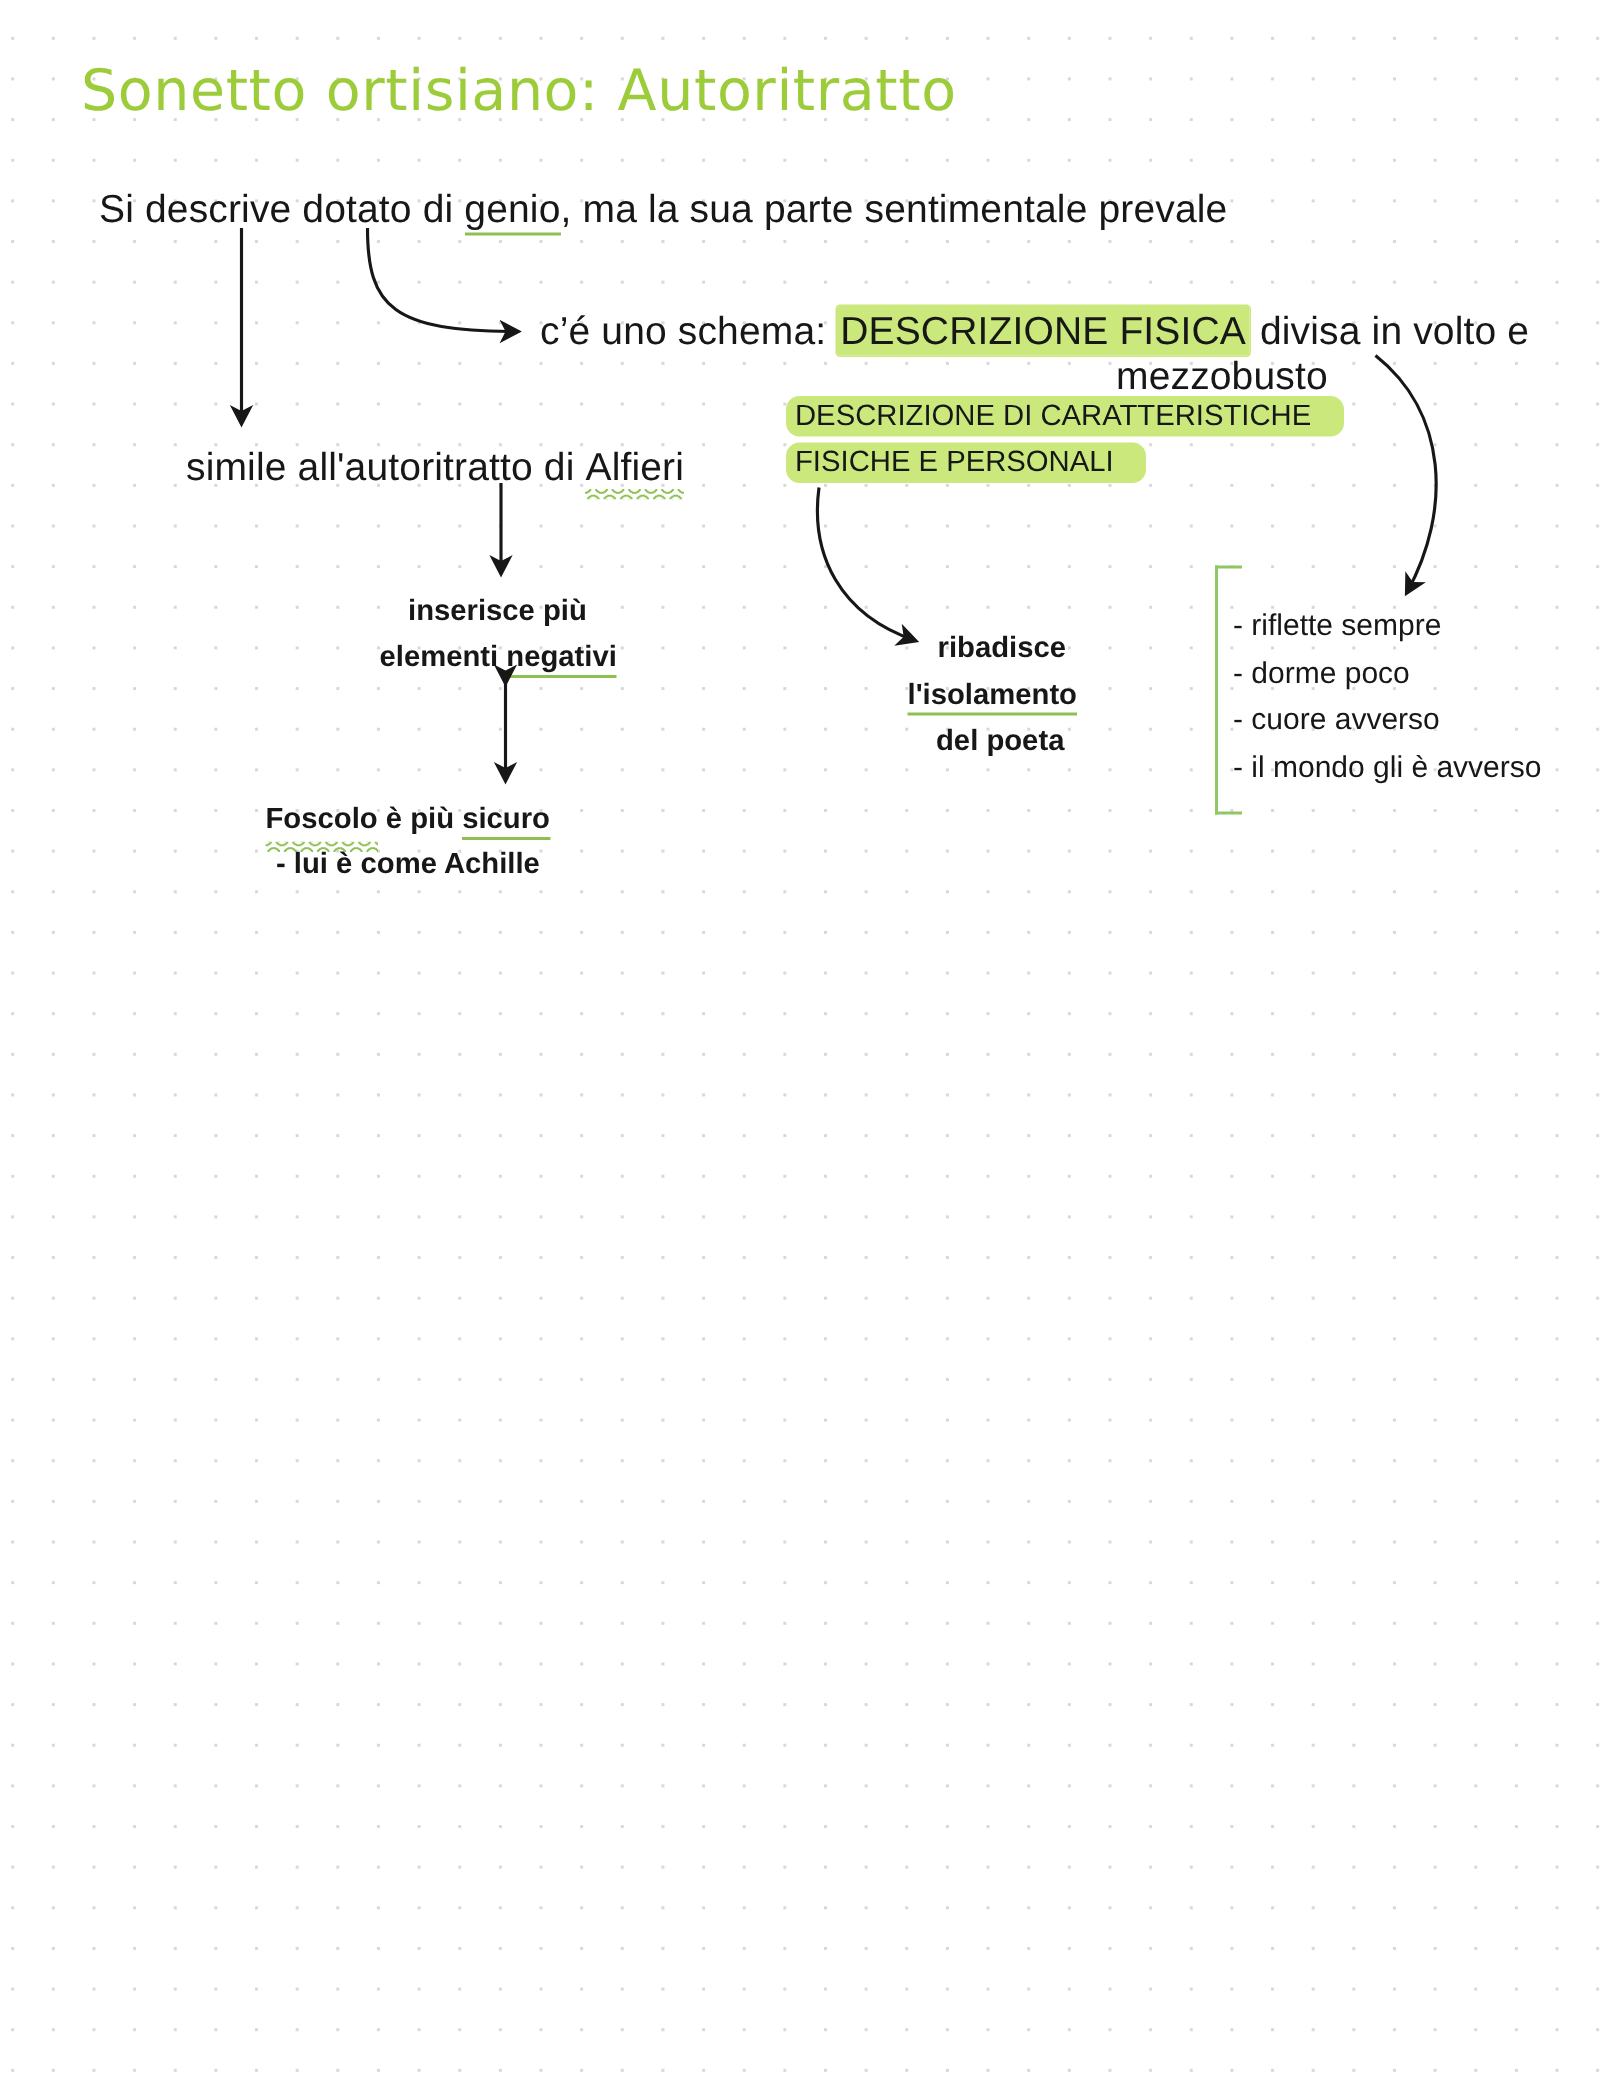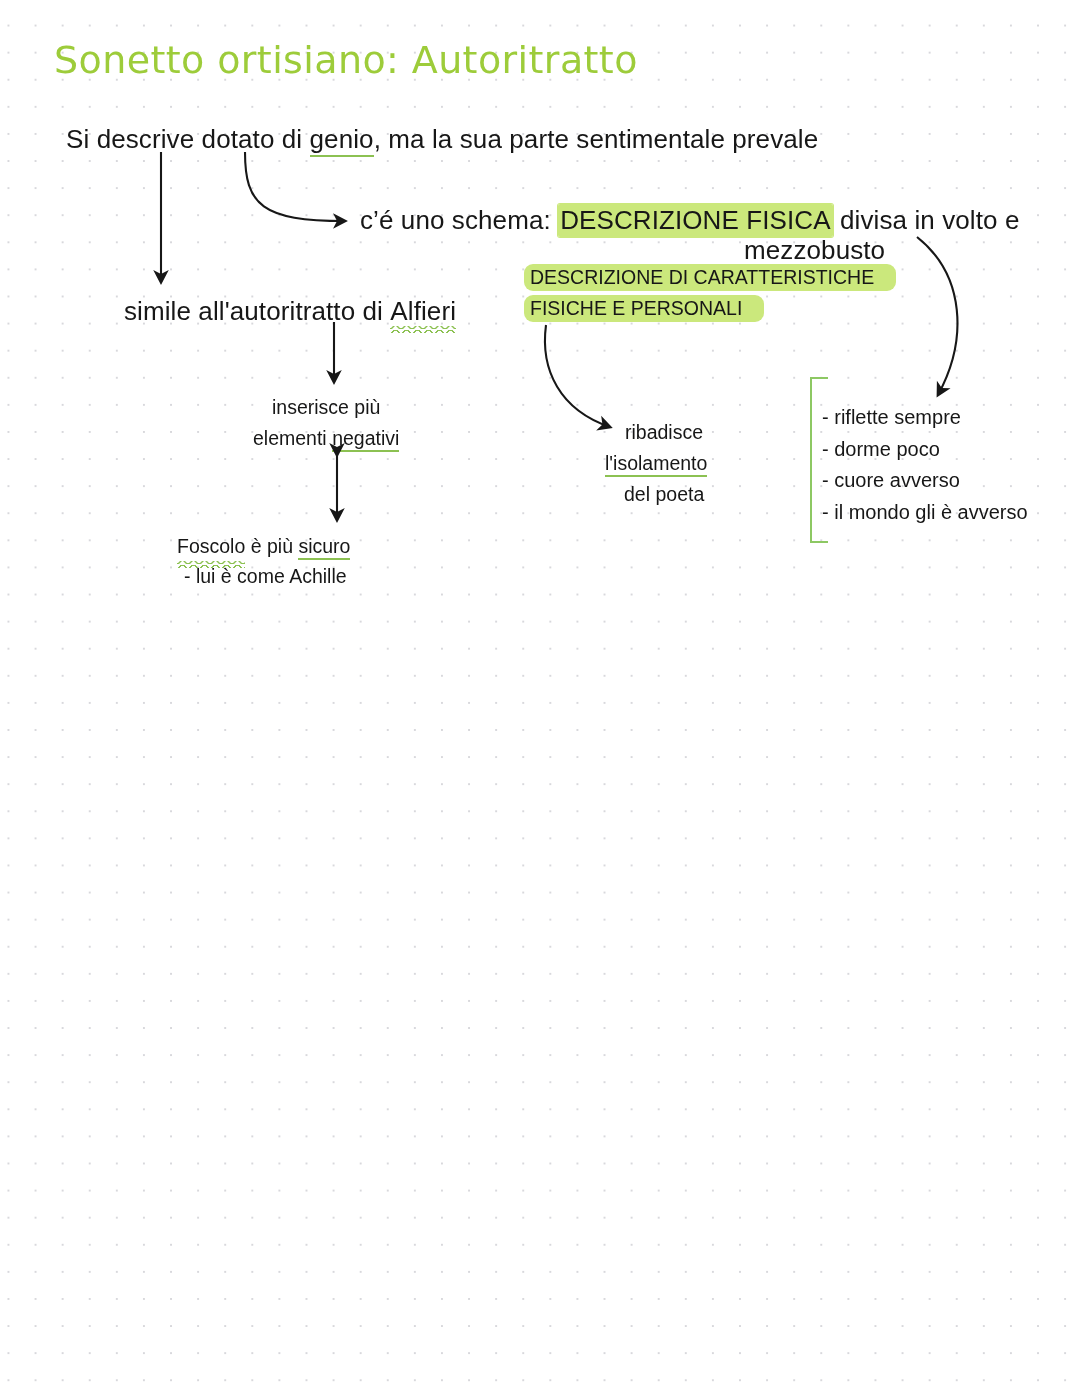--- a/index.html
+++ b/index.html
@@ -103,20 +103,21 @@
     border-top: 2.6px solid #8dc863;
     border-bottom: 2.6px solid #8dc863;
     border-right: none;
   }
   .blk {
     position: absolute;
     font-size: 19.5px;
     line-height: 30px;
     color: #171717;
     white-space: nowrap;
+    font-weight: bold;
   }
 </style>
 </head>
 <body>
 
 <div id="page">
 
   <div class="note-title">Sonetto ortisiano: Autoritratto</div>
 
   <div class="txt" style="left:66px; top:124px;">

